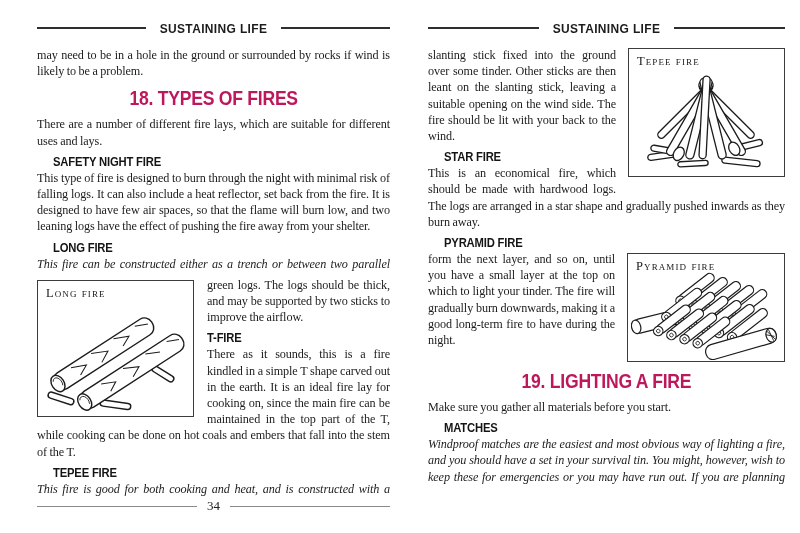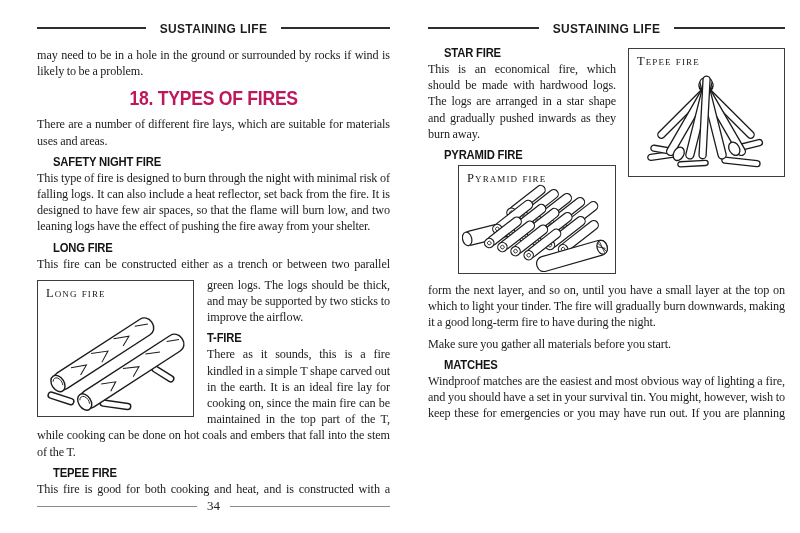--- a/index.html
+++ b/index.html
@@ -21,21 +21,21 @@
     font-family: "Liberation Sans", "DejaVu Sans", sans-serif;
     font-weight: bold; font-size: 13px; letter-spacing: 0.4px;
     display: inline-block; transform: scaleX(0.92); white-space: nowrap;
   }
 
   
   p.body-text {
     margin: 0 0 5px; font-size: 12.2px; line-height: 16.2px;
     text-align: justify; letter-spacing: -0.1px; word-spacing: -0.4px;
   }
-  .force-justify { text-align-last: justify; }
+  .force-justify { text-align-last: justify; font-style: italic; }
 
   
   h2.chapter-heading {
     margin: 8px 0 7px; text-align: center;
     font-family: "Liberation Sans", "DejaVu Sans", sans-serif;
     font-weight: bold; font-size: 20px; line-height: 22px; color: #be185d;
   }
   h2.chapter-heading .cond { display: inline-block; transform: scaleX(0.88); white-space: nowrap; letter-spacing: -0.3px; }
   h3.section-heading {
     margin: 7px 16px 1px;
@@ -78,21 +78,21 @@
     <div class="running-head">
       <span class="rh-rule"></span>
       <span class="rh-text">SUSTAINING LIFE</span>
       <span class="rh-rule"></span>
     </div>
 
     <p class="body-text">may need to be in a hole in the ground or surrounded by rocks if wind is likely to be a problem.</p>
 
     <h2 class="chapter-heading"><span class="cond">18. TYPES OF FIRES</span></h2>
 
-    <p class="body-text">There are a number of different fire lays, which are suitable for materials uses and areas.</p>
+    <p class="body-text">There are a number of different fire lays, which are suitable for different uses and lays.</p>
 
     <h3 class="section-heading"><span class="cond">SAFETY NIGHT FIRE</span></h3>
     <p class="body-text">This type of fire is designed to burn through the night with minimal risk of falling logs. It can also include a heat reflector, set back from the fire. It is designed to have few air spaces, so that the flame will burn low, and two leaning logs have the effect of pushing the fire away from your shelter.</p>
 
     <h3 class="section-heading"><span class="cond">LONG FIRE</span></h3>
     <p class="body-text force-justify">This fire can be constructed either as a trench or between two parallel</p>
 
     <figure class="fig fig-long" style="margin-left:0">
       <figcaption class="fig-caption">Long fire</figcaption>
       <svg width="149" height="109" viewBox="0 0 145 106">
@@ -184,20 +184,21 @@
             </g>
           <g transform="translate(72,16) rotate(3)">
               <rect x="-3.5" y="-14" width="7" height="82" rx="3.5"></rect>
             </g>
           <ellipse cx="45" cy="79" rx="5" ry="7" transform="rotate(28 45 79)" fill="#fff"></ellipse>
           <ellipse cx="100" cy="74" rx="5" ry="7" transform="rotate(-30 100 74)" fill="#fff"></ellipse>
         </g>
       </svg>
     </figure>
 
+    <p class="body-text">slanting stick fixed into the ground over some tinder. Other sticks are then leant on the slanting stick, leaving a suitable opening on the wind side. The fire should be lit with your back to the wind.</p>
 
     <h3 class="section-heading"><span class="cond">STAR FIRE</span></h3>
     <p class="body-text">This is an economical fire, which should be made with hardwood logs. The logs are arranged in a star shape and gradually pushed inwards as they burn away.</p>
 
     <h3 class="section-heading"><span class="cond">PYRAMID FIRE</span></h3>
 
     <figure class="fig fig-pyramid">
       <figcaption class="fig-caption">Pyramid fire</figcaption>
       <svg width="150" height="91" viewBox="0 0 148 90">
         <g stroke="#1c1c1c" fill="#ffffff" stroke-width="1.2">
@@ -288,20 +289,21 @@
             <rect x="0" y="-7.5" width="72" height="15" rx="7"></rect>
             <ellipse cx="67" cy="0" rx="5" ry="7"></ellipse>
             <path d="M64,-5 l6,10 M62,-2 l8,4 M66,-6 l2,12" stroke-width="0.8"></path>
           </g>
         </g>
       </svg>
     </figure>
 
     <p class="body-text">form the next layer, and so on, until you have a small layer at the top on which to light your tinder. The fire will gradually burn downwards, making it a good long-term fire to have during the night.</p>
 
+    <h2 class="chapter-heading"><span class="cond">19. LIGHTING A FIRE</span></h2>
 
     <p class="body-text">Make sure you gather all materials before you start.</p>
 
     <h3 class="section-heading"><span class="cond">MATCHES</span></h3>
     <p class="body-text force-justify">Windproof matches are the easiest and most obvious way of lighting a fire, and you should have a set in your survival tin. You might, however, wish to keep these for emergencies or you may have run out. If you are planning</p>
 
   </div>
 
 </div>
 

